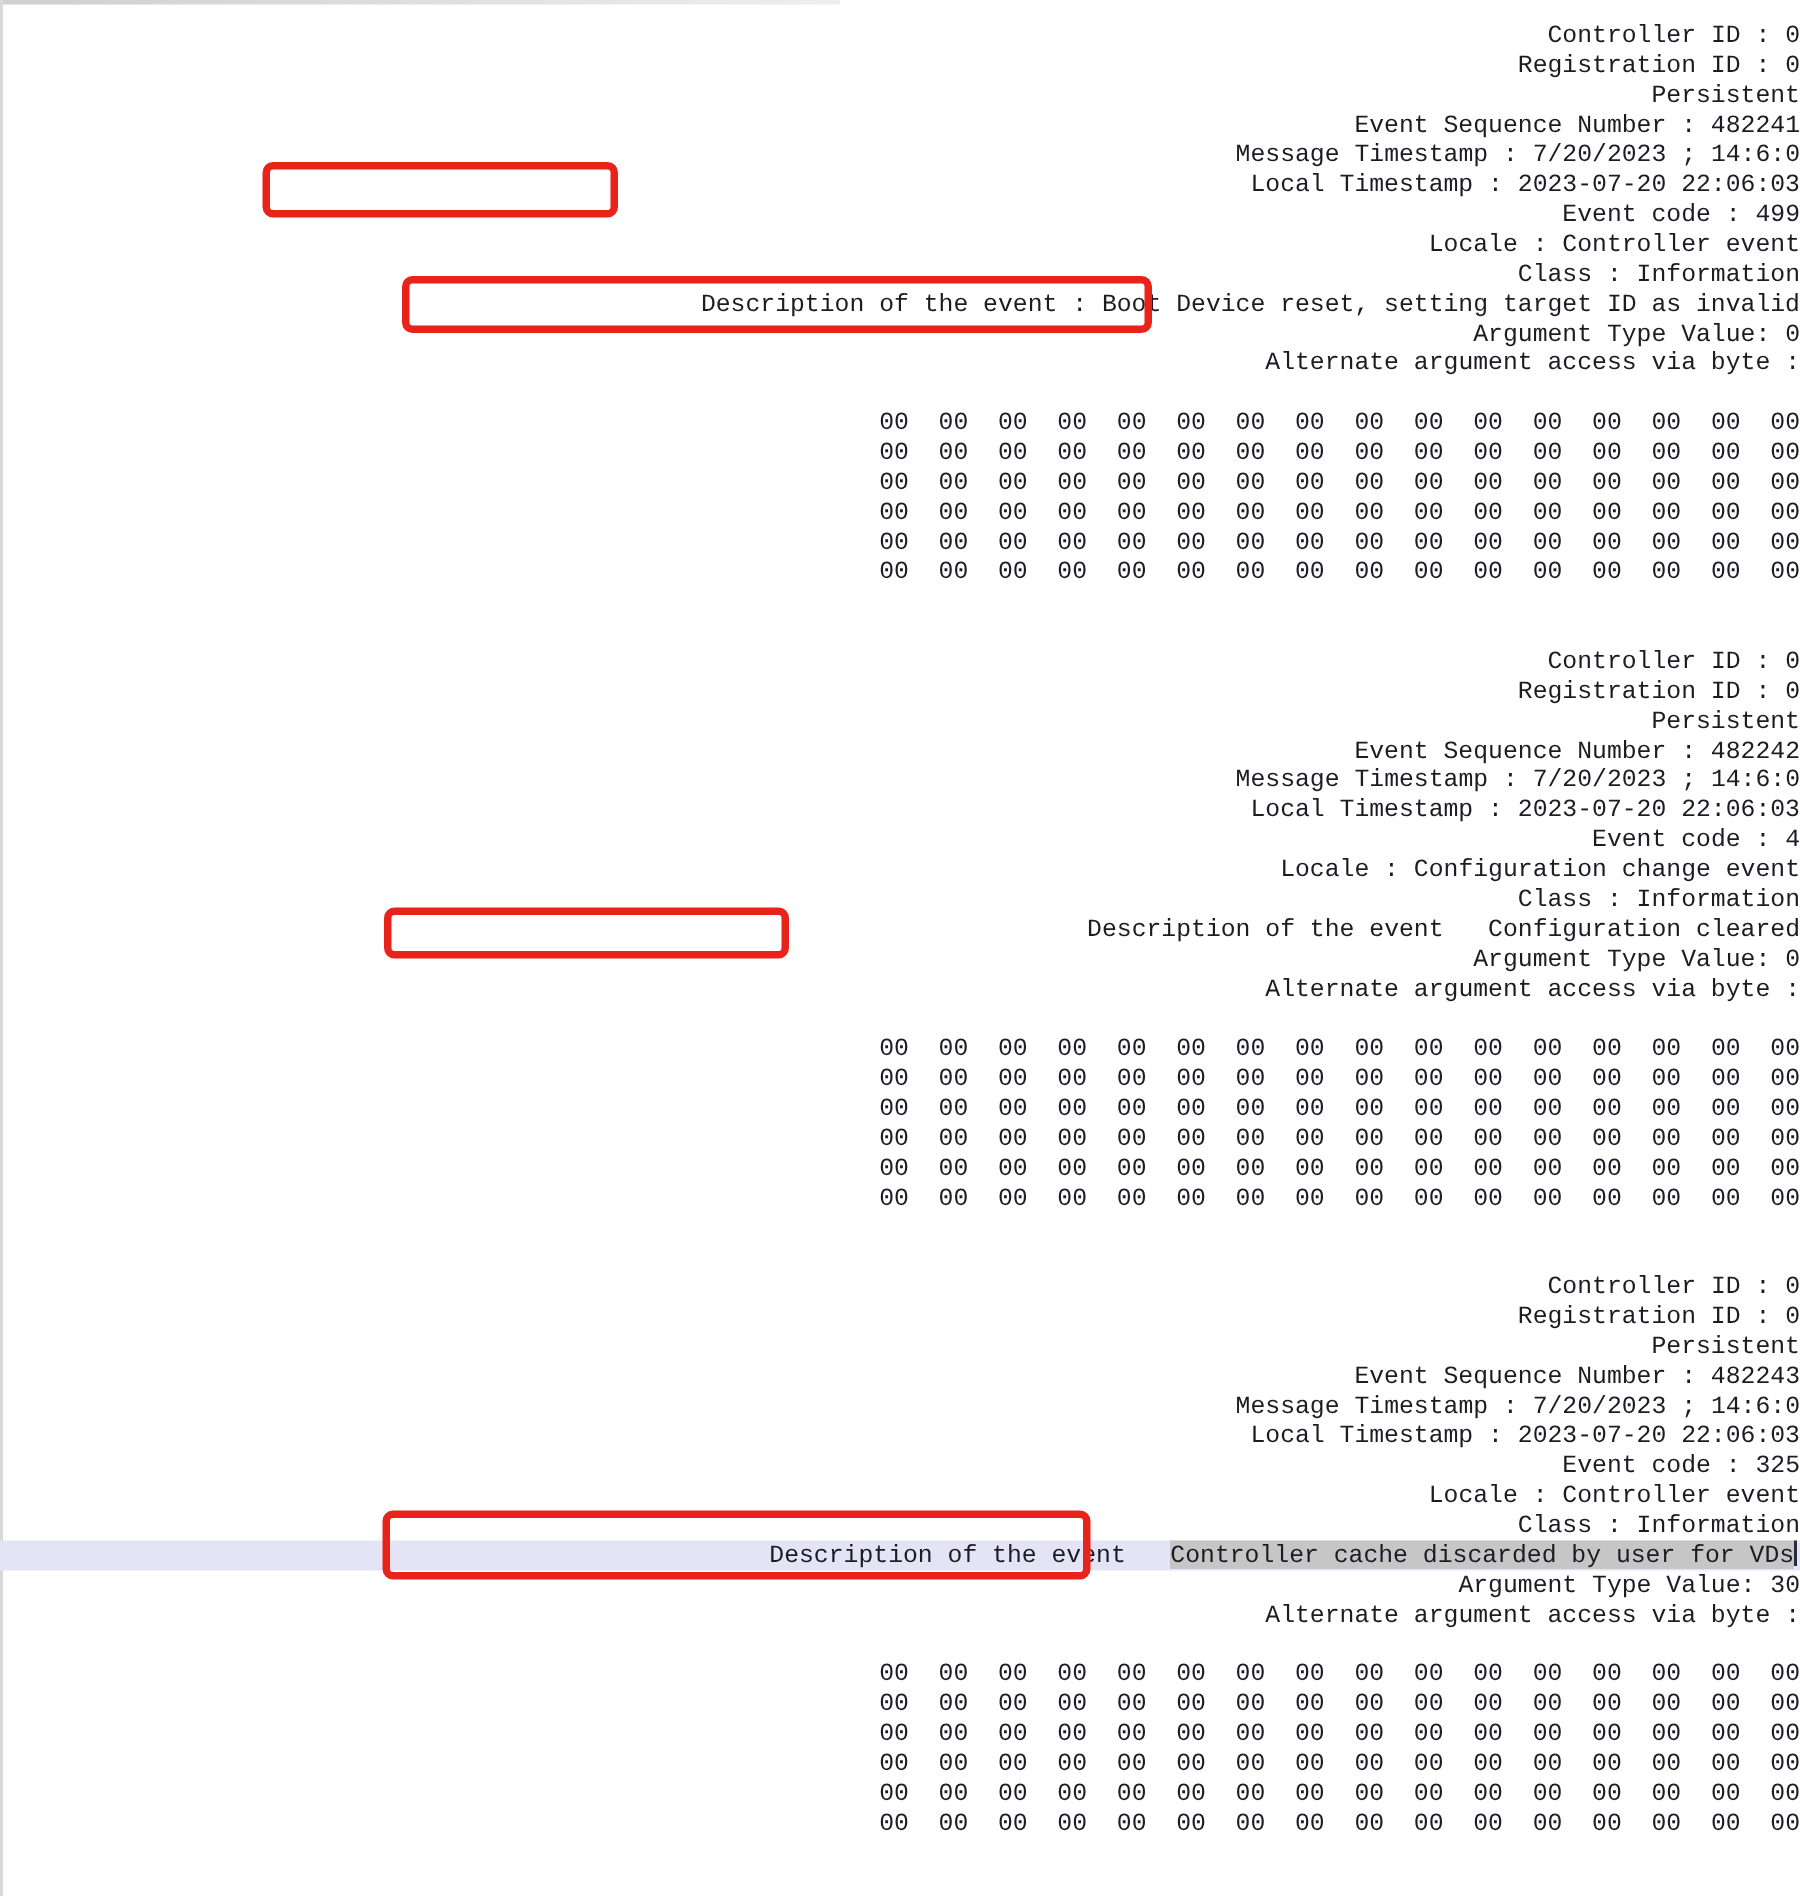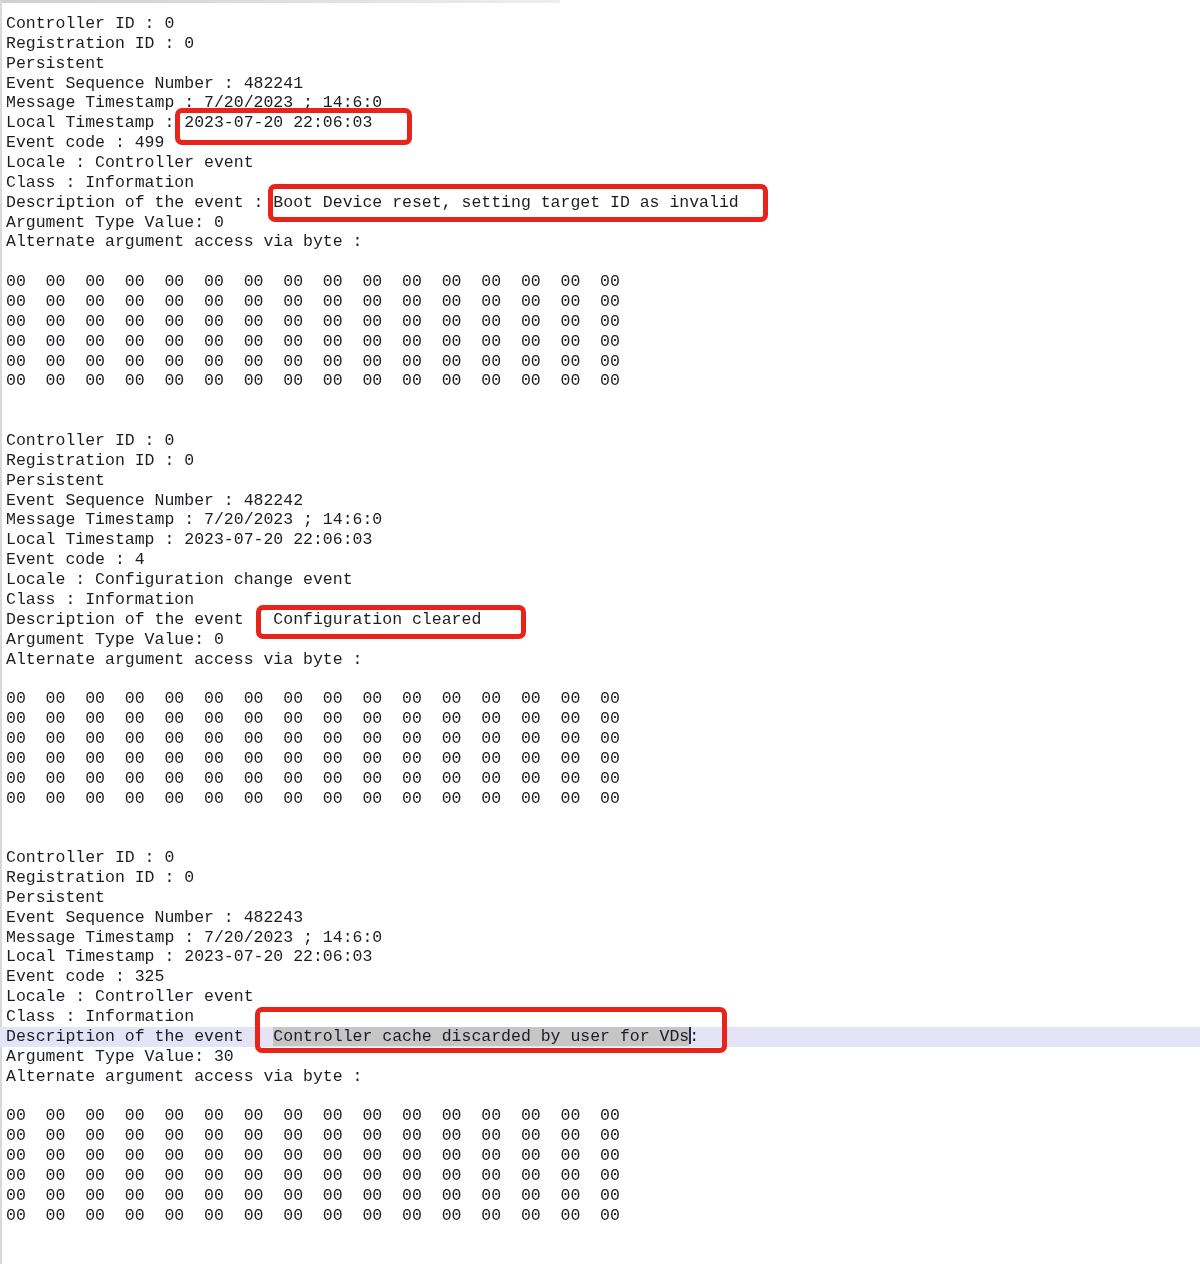--- a/index.html
+++ b/index.html
@@ -6,20 +6,21 @@
   .page {
     position: relative;
     width: 1200px;
     height: 1264px;
     overflow: hidden;
     background: #ffffff;
     font-family: "Liberation Mono", "DejaVu Sans Mono", monospace;
     font-size: 16.5px;
     line-height: 19.87px;
     color: #1c1c24;
+    text-align: right;
   }
   .edge-top {
     position: absolute; left: 0; top: 0;
     width: 560px; height: 3px;
     background: linear-gradient(to right, #cfcfcf, #eeeeee);
   }
   .edge-left {
     position: absolute; left: 0; top: 0;
     width: 2px; height: 1264px;
     background: #d9d9d9;

